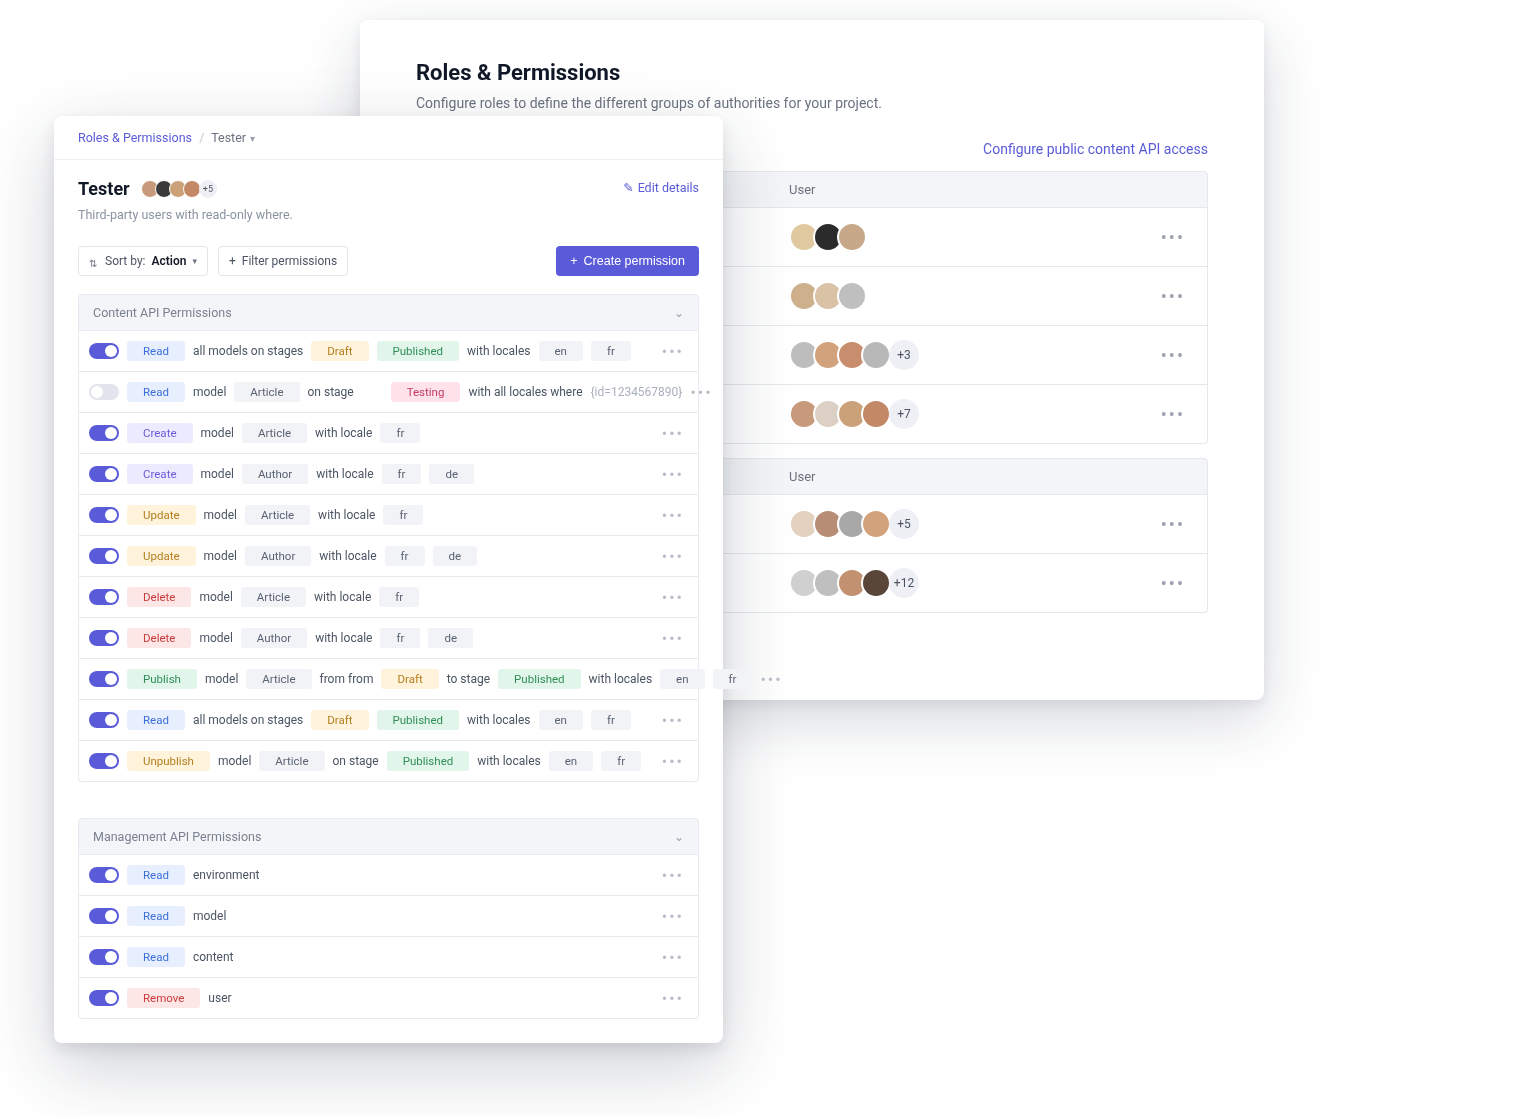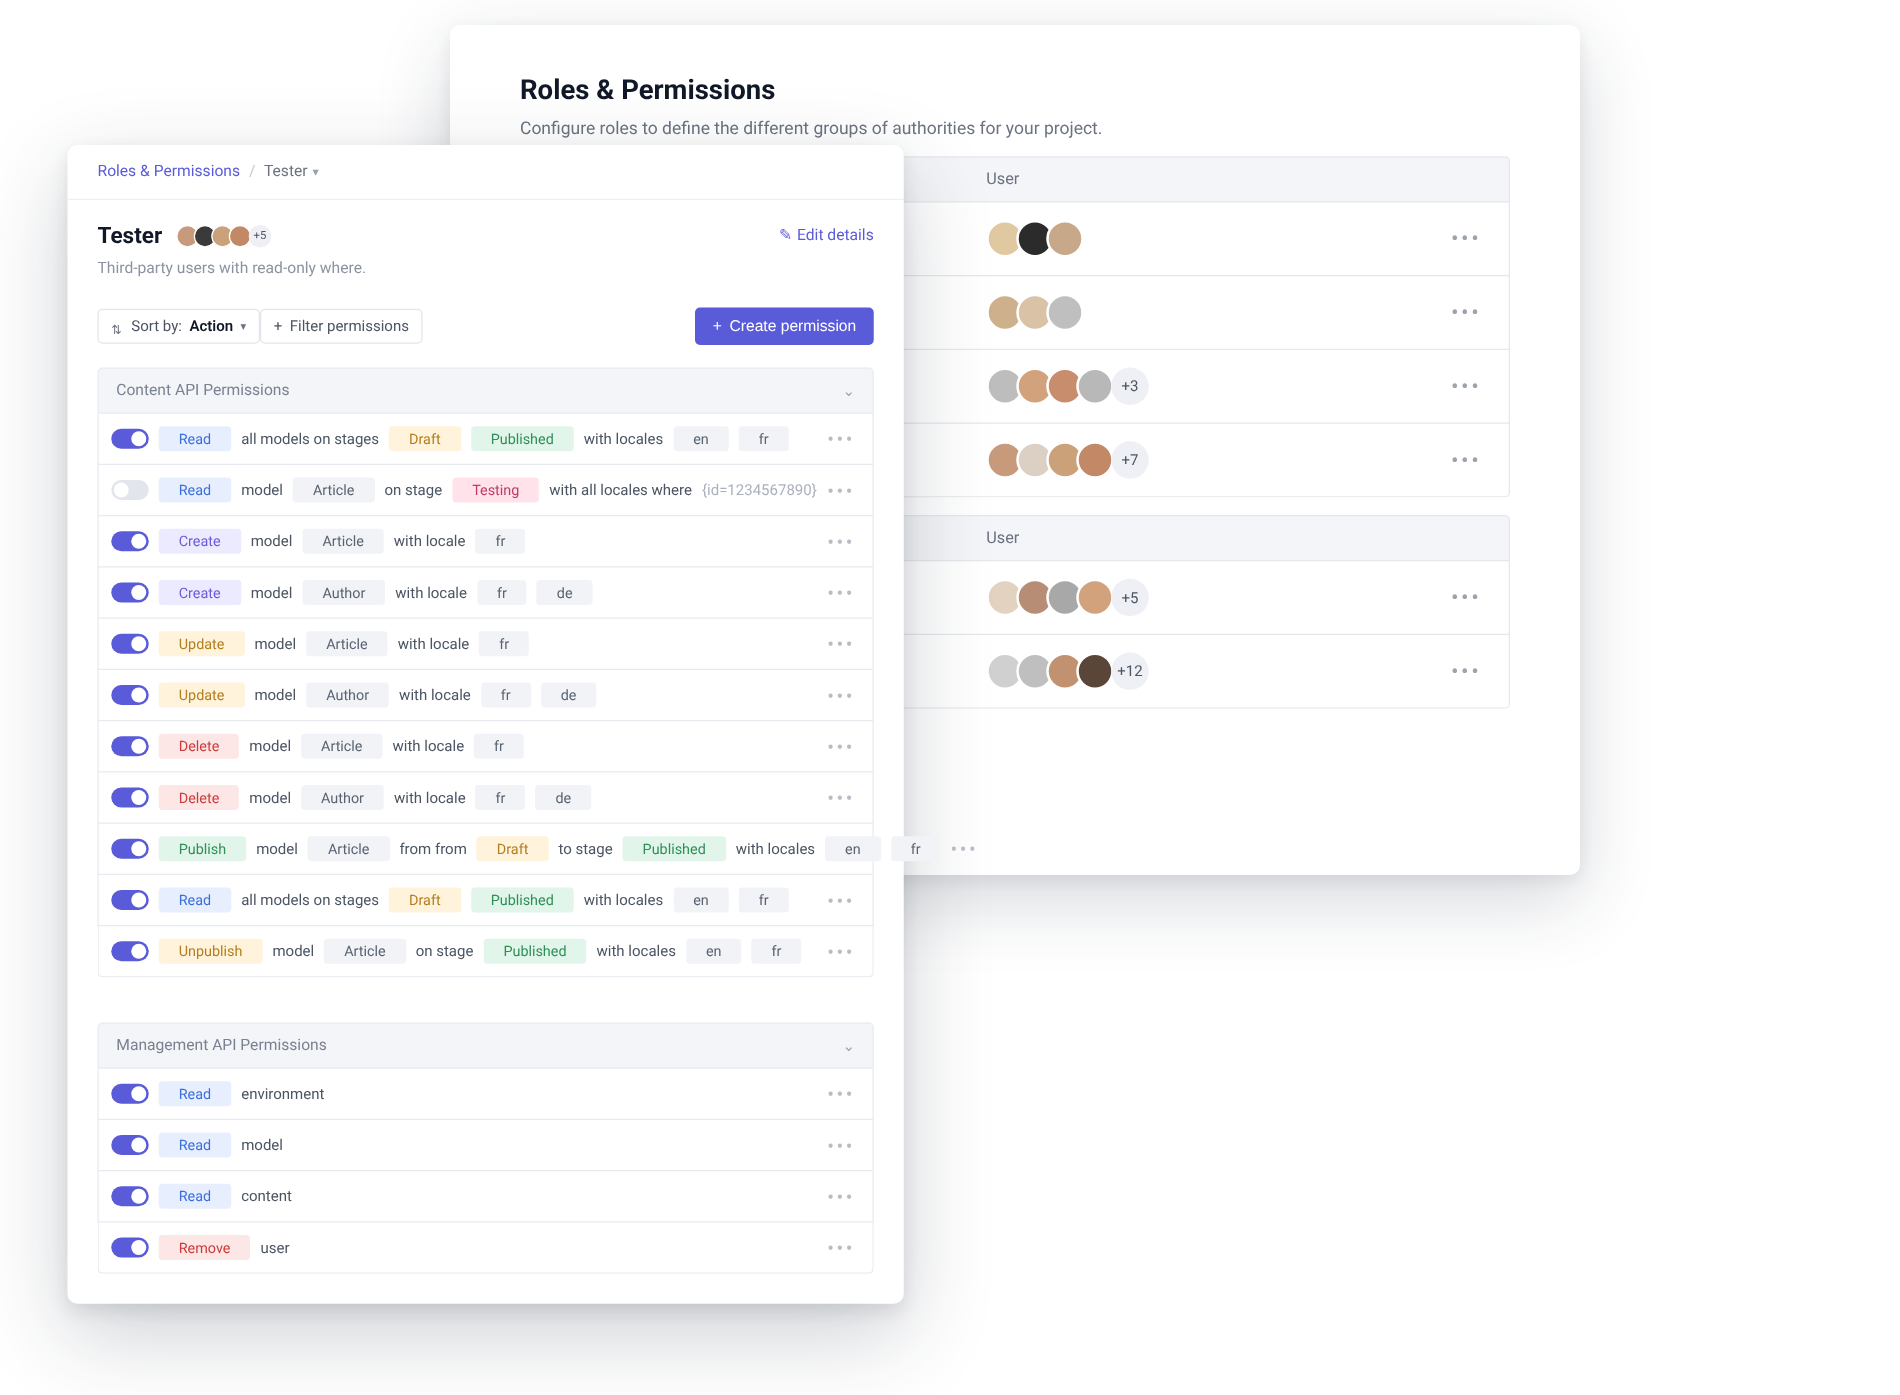--- a/index.html
+++ b/index.html
@@ -84,21 +84,21 @@
   .hdr-avs { display: inline-flex; vertical-align: middle; }
   .hdr-avs .av { width: 18px; height: 18px; border-width: 1.5px; margin-right: -4px; }
   .hdr-avs .avmore { width: 18px; height: 18px; font-size: 9px; margin-left: 2px; }
   .hdr-desc { margin-top: 8px; font-size: 12.5px; color: #8b93a1; }
   .edit-link {
     position: absolute; right: 24px; top: 20px;
     color: #5a5bd9; font-size: 12.5px; cursor: pointer;
   }
   .edit-link .pen { margin-right: 4px; }
 
-  .ctrls { padding: 14px 24px 8px; display: flex; align-items: center; }
+  .ctrls { padding: 14px 24px 8px; display: flex; gap: 10px; }
   .pill-btn {
     border: 1px solid #e2e5eb; background: #fff; border-radius: 4px;
     padding: 6px 10px; font-size: 12px; color: #4b5563; cursor: pointer;
     display: inline-flex; align-items: center; gap: 6px;
   }
   .pill-btn .bold { font-weight: 600; color: #111827; }
   .pill-btn .caret { font-size: 9px; color: #6b7280; }
   .sorticon { width: 10px; height: 10px; display: inline-block; }
   .sorticon::before { content: "⇅"; font-size: 10px; color: #6b7280; }
   .create-perm {
@@ -146,35 +146,38 @@
   .b-read    { background: #e7efff; color: #3b6fd9; }
   .b-create  { background: #eceafe; color: #6b5bd9; }
   .b-update  { background: #fff3dc; color: #b37e1e; }
   .b-delete  { background: #fde6e6; color: #cc3b3b; }
   .b-publish { background: #e1f5ea; color: #2f8f57; }
   .b-unpublish{ background: #fff3dc; color: #b37e1e; }
   .b-remove  { background: #fde6e6; color: #cc3b3b; }
   .b-model   { background: #f1f3f7; color: #5a6372; text-align: right; }
   .b-stage-draft { background: #fff3dc; color: #b37e1e; }
   .b-stage-pub   { background: #e1f5ea; color: #2f8f57; }
-  .b-stage-test  { background: #ffe2ea; color: #c23b68; }
+  .b-stage-test  { background: #ffe2ea; color: #c23b68; margin-left: 29px; }
   .b-locale  { background: #f1f3f7; color: #5a6372; }
   .txt { white-space: nowrap; }
   .dim { color: #aab0bd; }
   .row-dots { margin-left: auto; color: #b7bcc7; font-size: 16px; letter-spacing: 2px; cursor: pointer; }
 
   .mgmt-spacer { height: 26px; }
 </style>
 </head>
 <body>
 
 <div class="card-back">
   <div class="back-title">Roles &amp; Permissions</div>
   <div class="back-sub">Configure roles to define the different groups of authorities for your project.</div>
 
+  <div class="back-link-row">
+    <span class="back-link">Configure public content API access</span>
+  </div>
 
   <div class="back-section-head">
     <span class="uh2">User</span>
   </div>
   <div id="back-rows-1">
       <div class="back-row">
         <div class="avatars">
           <span class="av" style="background: rgb(224, 200, 160);"></span>
           <span class="av" style="background: rgb(43, 43, 43);"></span>
           <span class="av" style="background: rgb(199, 169, 138);"></span>

